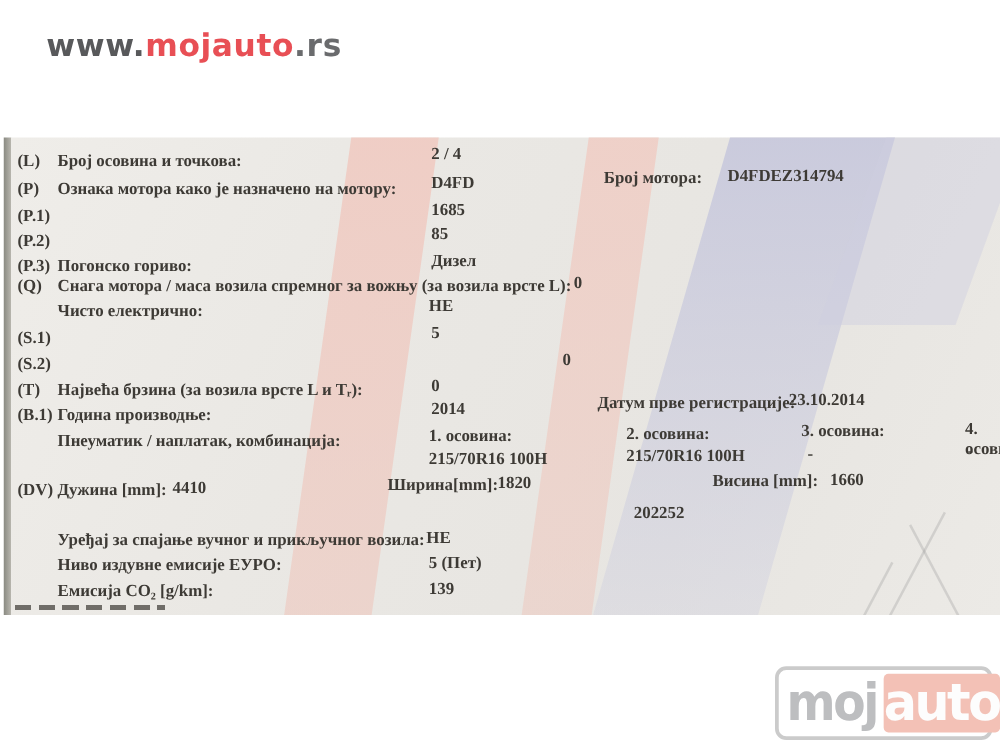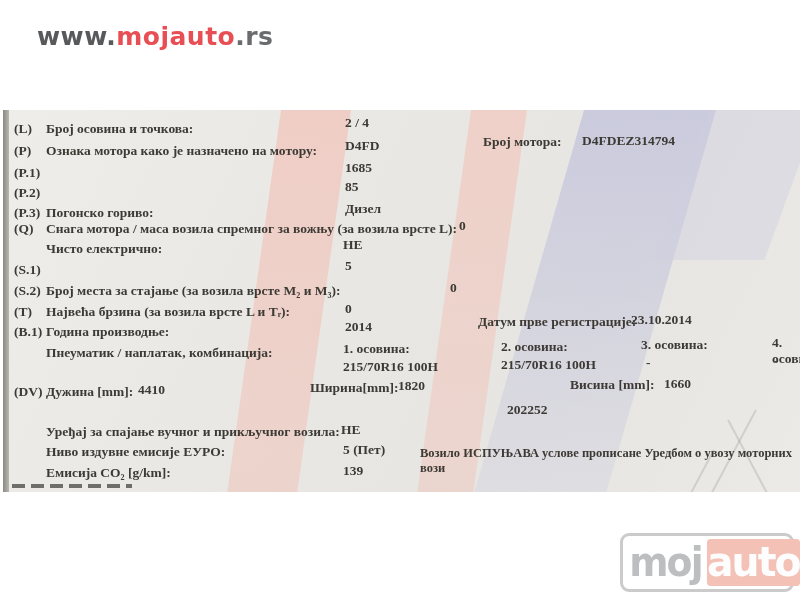--- a/index.html
+++ b/index.html
@@ -113,21 +113,20 @@
     <span class="lbl" style="top:113px">Снага мотора / маса возила спремног за вожњу (за возила врсте L):</span>
     <span class="val" style="left:459px;top:110px">0</span>
 
     <span class="lbl" style="top:133px">Чисто електрично:</span>
     <span class="val" style="left:343px;top:129px">НЕ</span>
 
     <span class="code" style="top:154px">(S.1)</span>
     <span class="val" style="left:345px;top:150px">5</span>
 
     <span class="code" style="top:175px">(S.2)</span>
-    <span class="lbl" style="top:175px">Број места за стајање (за возила врсте M₂ и M₃):</span>
     <span class="val" style="left:450px;top:172px">0</span>
 
     <span class="code" style="top:196px">(T)</span>
     <span class="lbl" style="top:196px">Највећа брзина (за возила врсте L и Tᵣ):</span>
     <span class="val" style="left:345px;top:193px">0</span>
 
     <span class="code" style="top:216px">(B.1)</span>
     <span class="lbl" style="top:216px">Година производње:</span>
     <span class="val" style="left:345px;top:211px">2014</span>
     <span class="val" style="left:478px;top:206px">Датум прве регистрације:</span>
@@ -151,21 +150,20 @@
     <span class="val" style="left:570px;top:269px">Висина [mm]:</span>
     <span class="val" style="left:664px;top:268px">1660</span>
 
     <span class="val" style="left:507px;top:294px">202252</span>
 
     <span class="lbl" style="top:316px">Уређај за спајање вучног и прикључног возила:</span>
     <span class="val" style="left:341px;top:314px">НЕ</span>
 
     <span class="lbl" style="top:336px">Ниво издувне емисије ЕУРО:</span>
     <span class="val" style="left:343px;top:334px">5 (Пет)</span>
-    <span class="val note" style="left:420px;top:338px">Возило ИСПУЊАВА услове прописане Уредбом о увозу моторних вози</span>
 
     <span class="lbl" style="top:357px">Емисија CO₂ [g/km]:</span>
     <span class="val" style="left:343px;top:355px">139</span>
 
     <div class="cut-marks"></div>
   </div>
 </div>
 
 <div class="wm">
   <div class="part moj">moj</div>

